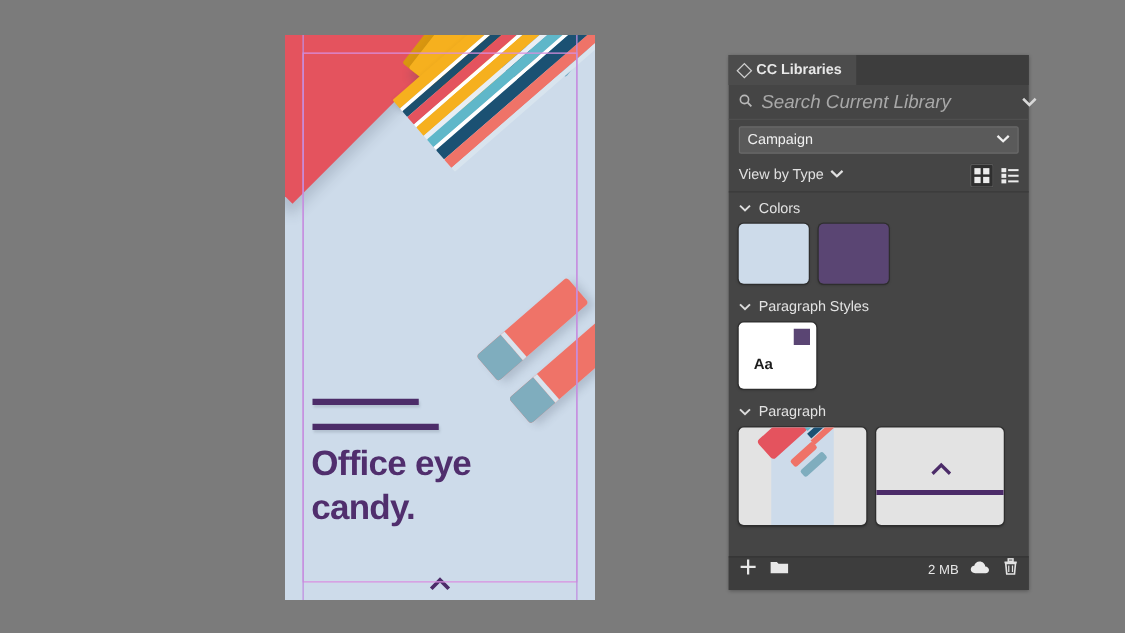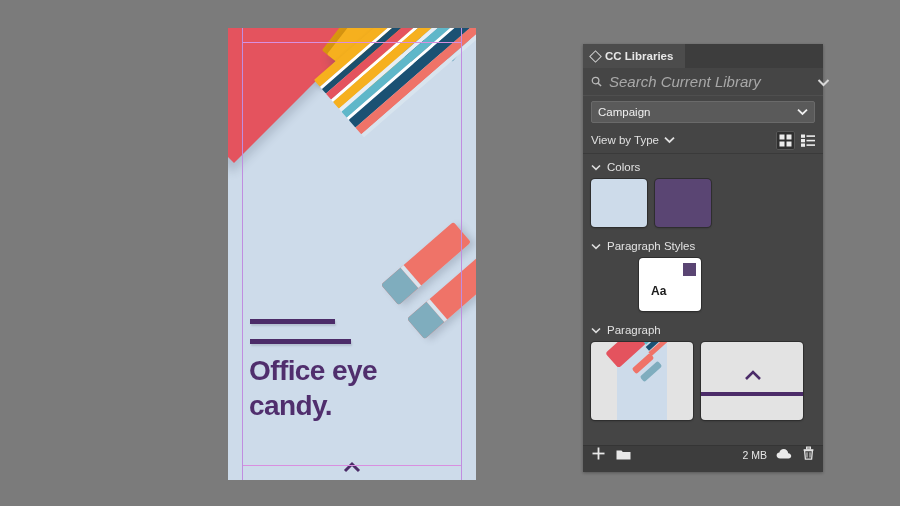--- a/index.html
+++ b/index.html
@@ -263,21 +263,20 @@
     width: 56px; height: 48px;
     border-radius: 4px;
     box-shadow: 0 0 0 1px #2e2e2e, 0 1px 2px rgba(0,0,0,.35);
   }
   .para-card {
     width: 62px; height: 53px;
     background: #ffffff;
     border-radius: 4px;
     position: relative;
     box-shadow: 0 0 0 1px #2e2e2e, 0 1px 2px rgba(0,0,0,.35);
-    margin-left: 48px;
   }
   .para-card .aa {
     position: absolute; left: 12px; top: 26px;
     font-size: 12px; font-weight: bold; color: #1b1b1b;
   }
   .para-card .chip {
     position: absolute; right: 5px; top: 5px;
     width: 13px; height: 13px;
     background: #5a4573;
   }

